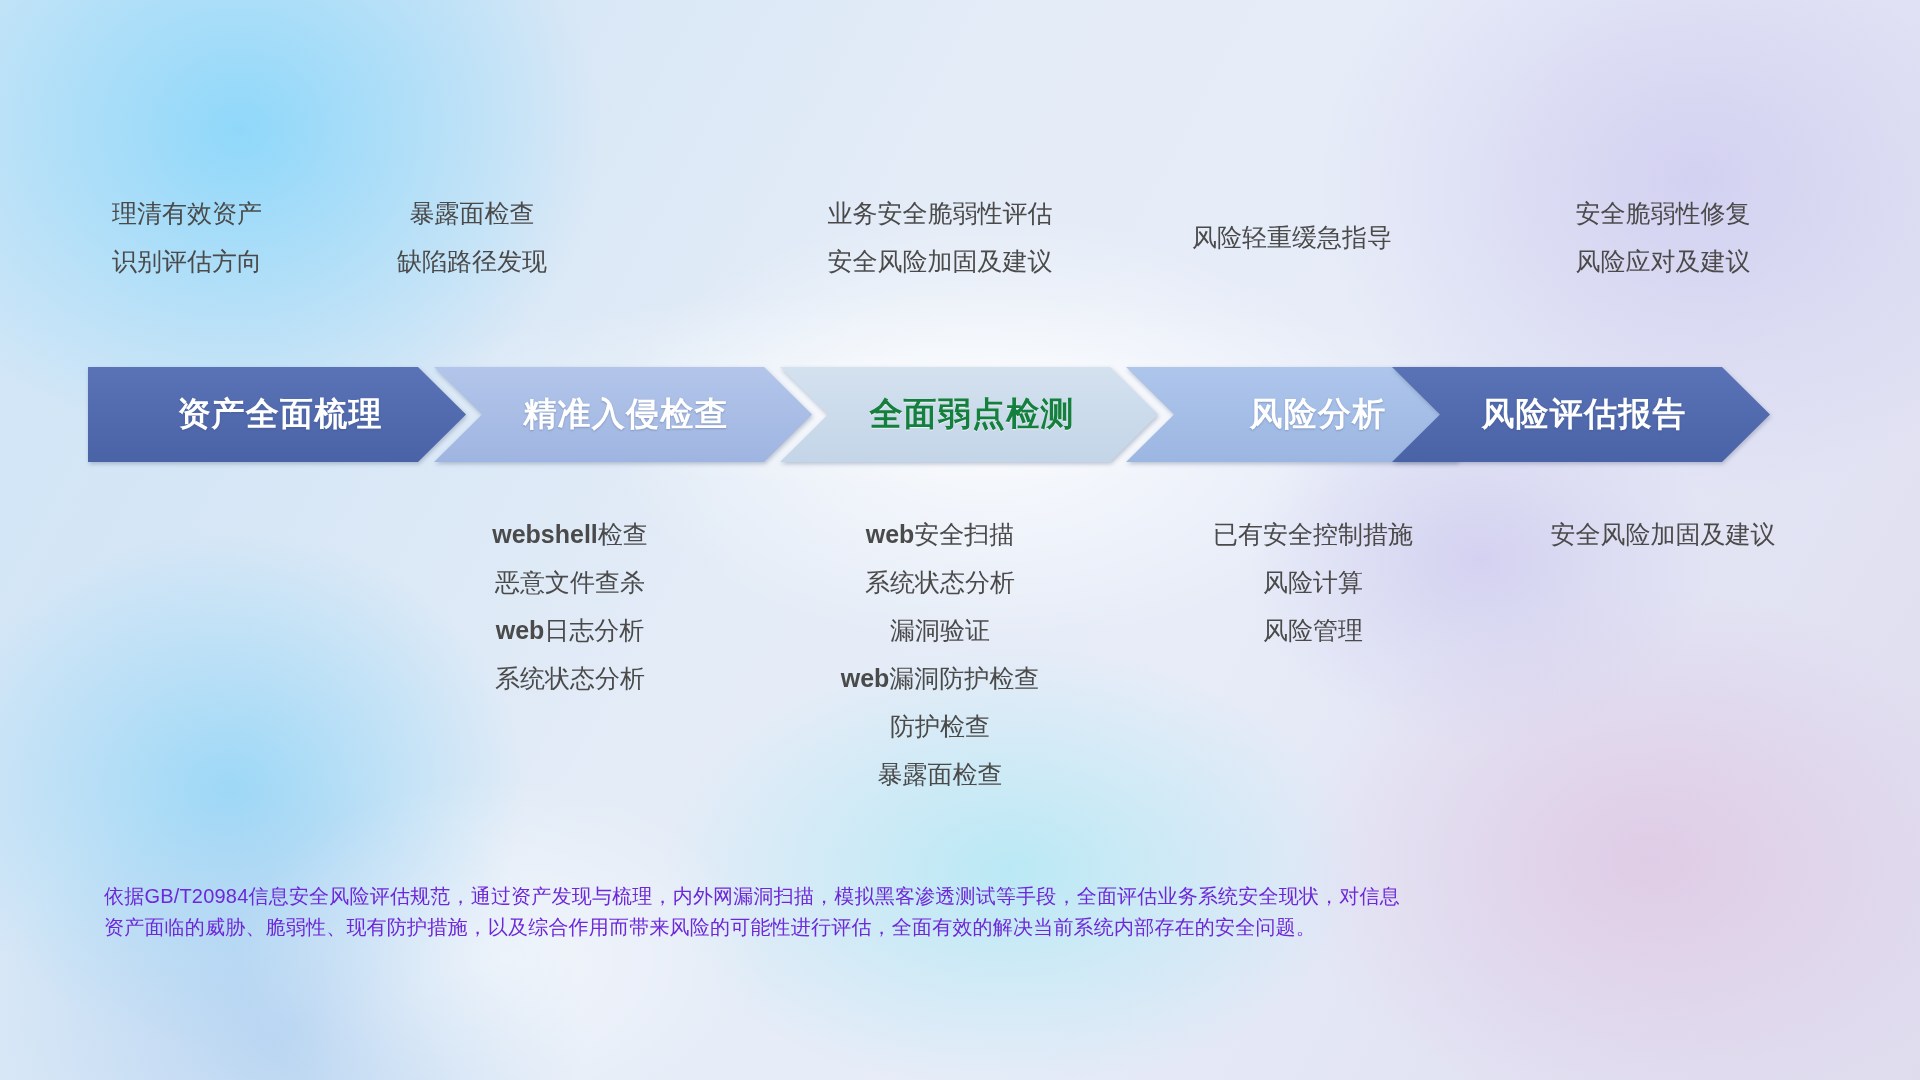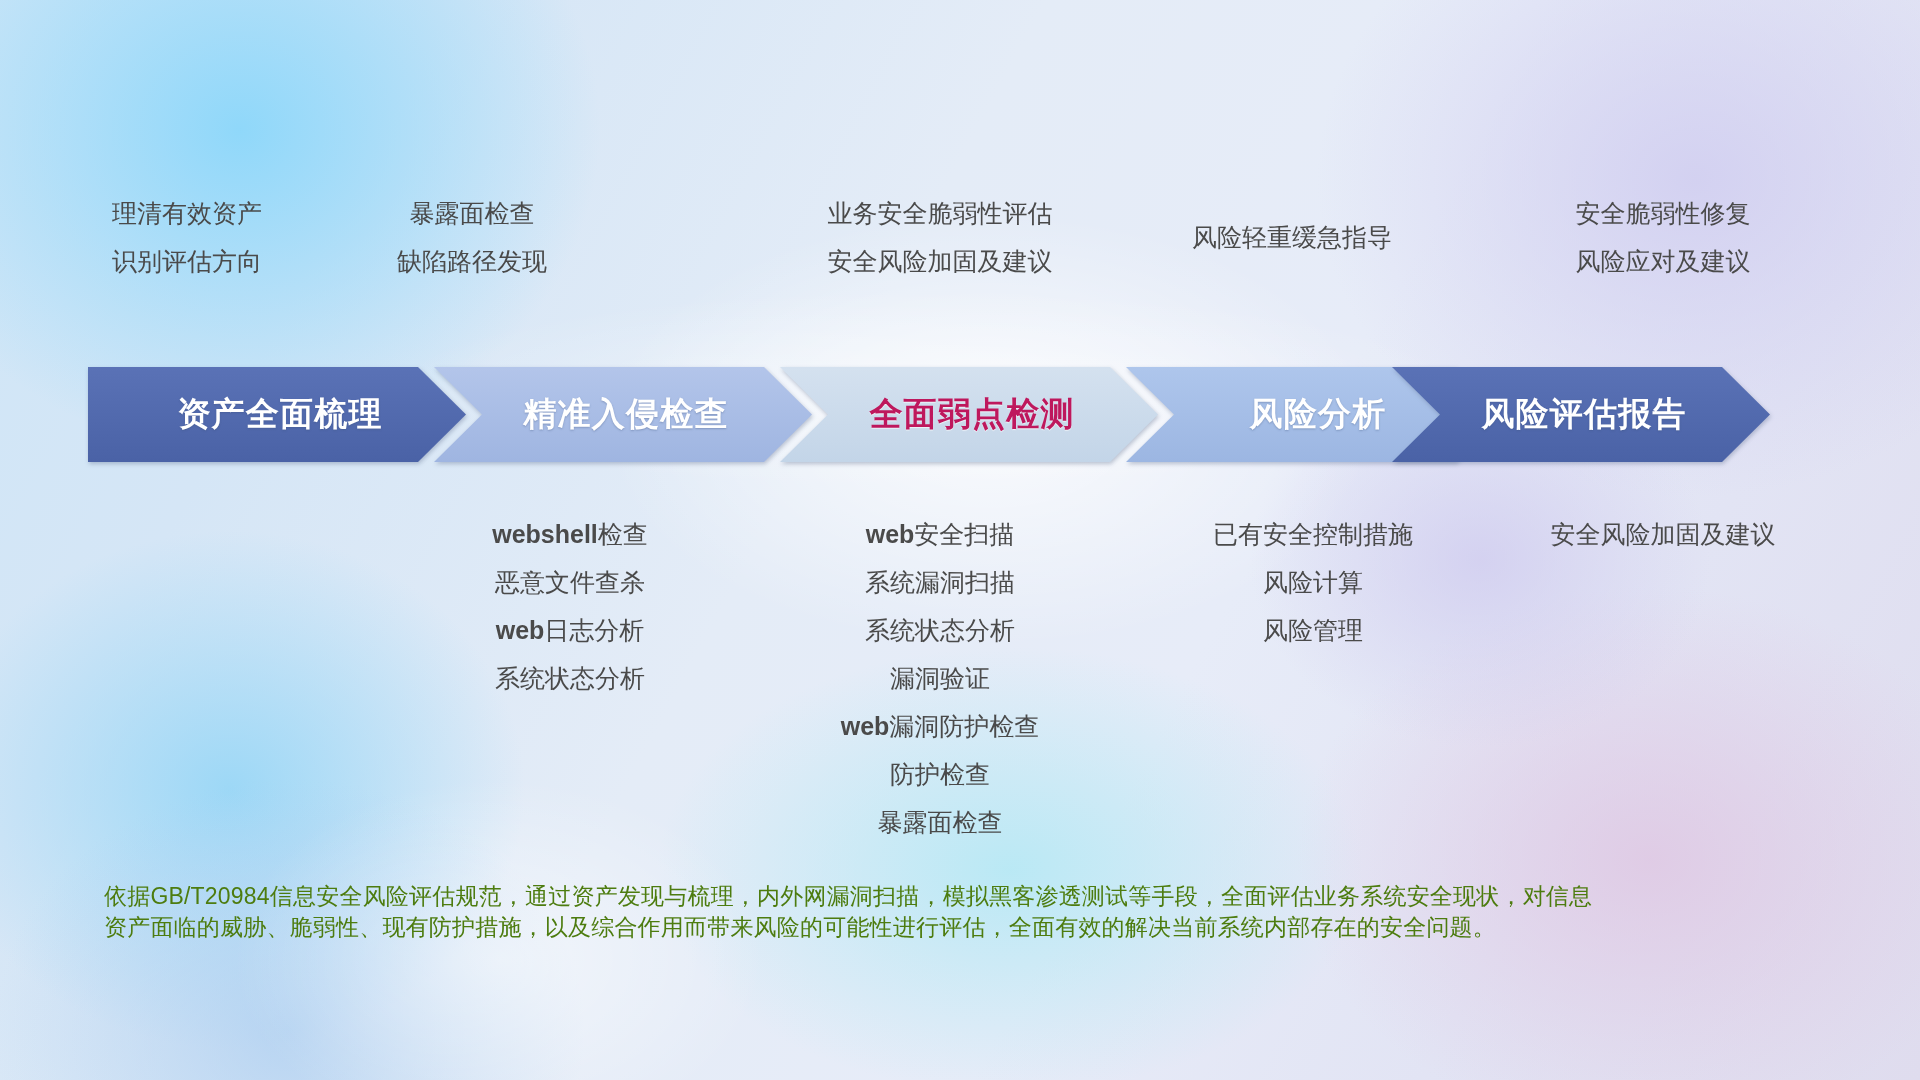--- a/index.html
+++ b/index.html
@@ -90,28 +90,28 @@
     position:relative;
     width:100%;
     text-align:center;
     font-size:33px;
     font-weight:bold;
     letter-spacing:1.2px;
     padding-left:6px;
     z-index:2;
   }
   .chev.white .txt{color:#ffffff;text-shadow:0 1px 2px rgba(60,80,120,.35);}
-  .chev.blue  .txt{color:#be185d;text-shadow:0 1px 1px rgba(255,255,255,.7);}
+  .chev.blue  .txt{color:#15803d;text-shadow:0 1px 1px rgba(255,255,255,.7);}
 
   
   #footnote{
     position:absolute;
     left:104px;top:881px;width:1520px;
-    color:#4d7c0f;
-    font-size:23px;
+    color:#6d28d9;
+    font-size:20px;
     line-height:31px;
     letter-spacing:.2px;
   }
   .lat{font-family:"Liberation Sans",sans-serif;font-weight:bold;margin-top:48px;}
 </style>
 </head>
 <body>
 
 <div id="bg">
   <div class="l bg-base"></div>
@@ -224,21 +224,20 @@
 
   <div class="col-label" style="left:570px;top:510px;">
     <div><span class="lat">webshell</span>检查</div>
     <div>恶意文件查杀</div>
     <div><span class="lat">web</span>日志分析</div>
     <div>系统状态分析</div>
   </div>
 
   <div class="col-label" style="left:940px;top:510px;">
     <div><span class="lat">web</span>安全扫描</div>
-    <div>系统漏洞扫描</div>
     <div>系统状态分析</div>
     <div>漏洞验证</div>
     <div><span class="lat">web</span>漏洞防护检查</div>
     <div>防护检查</div>
     <div>暴露面检查</div>
   </div>
 
   <div class="col-label" style="left:1313px;top:510px;">
     <div>已有安全控制措施</div>
     <div>风险计算</div>

